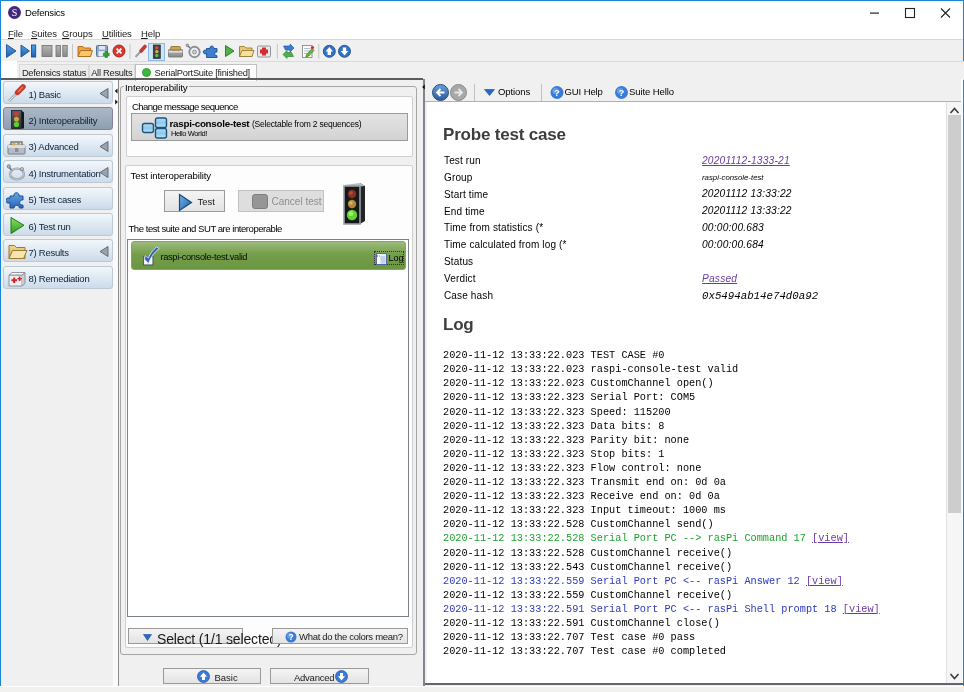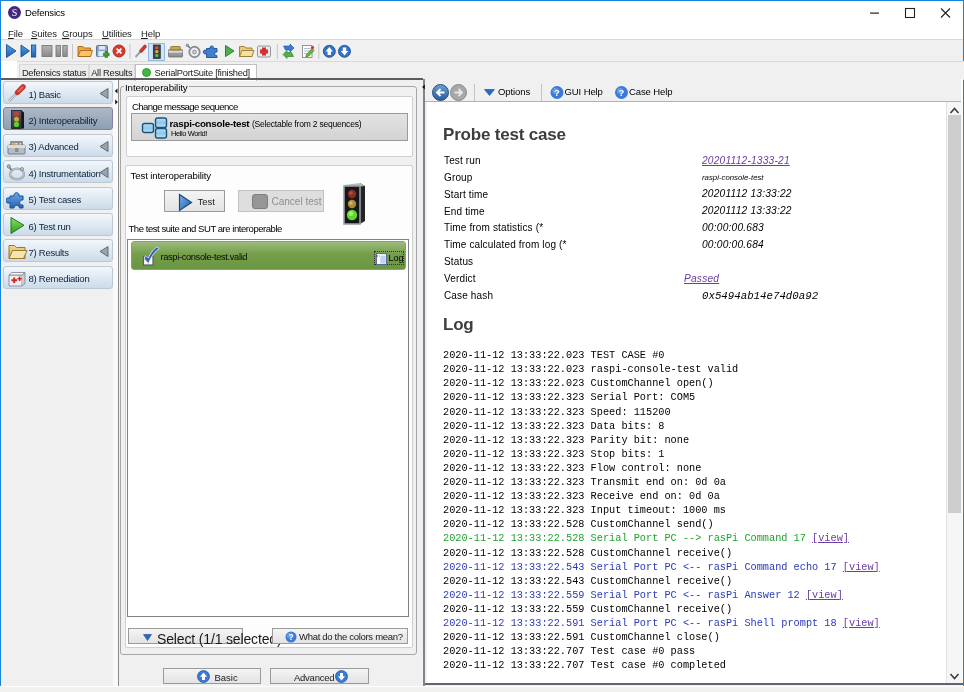--- a/index.html
+++ b/index.html
@@ -369,58 +369,57 @@
         <line x1="114.5" y1="2" x2="114.5" y2="19" stroke="#c2c2c2"></line>
         <circle cx="130" cy="10.5" r="6.5" fill="#3a7ad8"></circle>
           <circle cx="128.5" cy="9" r="3.2" fill="#74a8ec" opacity="0.7"></circle>
         <text x="130" y="13.7" font-size="9.5" font-weight="bold" fill="#fff" text-anchor="middle" font-family="Liberation Sans">?</text>
         <circle cx="194.5" cy="10.5" r="6.5" fill="#3a7ad8"></circle>
           <circle cx="193" cy="9" r="3.2" fill="#74a8ec" opacity="0.7"></circle>
         <text x="194.5" y="13.7" font-size="9.5" font-weight="bold" fill="#fff" text-anchor="middle" font-family="Liberation Sans">?</text>
       </svg>
       <div class="abs" style="left:73px;top:7px;font-size:9.5px;letter-spacing:-0.1px">Options</div>
       <div class="abs" style="left:139.5px;top:7px;font-size:9.5px;letter-spacing:-0.1px">GUI Help</div>
-      <div class="abs" style="left:204px;top:7px;font-size:9.5px;letter-spacing:-0.1px">Case Help</div>
+      <div class="abs" style="left:204px;top:7px;font-size:9.5px;letter-spacing:-0.1px">Suite Hello</div>
     </div>
     <div id="rcontent">
       <div class="h1" style="left:16px;top:23px;font-size:17px">Probe test case</div>
       <div class="lbl" style="left:17px;top:53.3px">Test run</div>
       <div class="lbl" style="left:17px;top:70.2px">Group</div>
       <div class="lbl" style="left:17px;top:87.1px">Start time</div>
       <div class="lbl" style="left:17px;top:104px">End time</div>
       <div class="lbl" style="left:17px;top:120.9px">Time from statistics (*</div>
       <div class="lbl" style="left:17px;top:137.8px">Time calculated from log (*</div>
       <div class="lbl" style="left:17px;top:154.7px">Status</div>
       <div class="lbl" style="left:17px;top:171.6px">Verdict</div>
       <div class="lbl" style="left:17px;top:188.5px">Case hash</div>
       <div class="val" style="left:275px;top:53px"><a class="plink">20201112-1333-21</a></div>
       <div class="val" style="left:275px;top:71.9px;font-size:7.8px;letter-spacing:0">raspi-console-test</div>
       <div class="val" style="left:275px;top:86.8px">20201112 13:33:22</div>
       <div class="val" style="left:275px;top:103.7px">20201112 13:33:22</div>
       <div class="val" style="left:275px;top:120.6px">00:00:00.683</div>
       <div class="val" style="left:275px;top:137.5px">00:00:00.684</div>
-      <div class="val" style="left:257px;top:171.3px"><a class="plink">Passed</a></div>
+      <div class="val" style="left:275px;top:171.3px"><a class="plink">Passed</a></div>
       <div class="val" style="left:275px;top:188px;font-family:'Liberation Mono',monospace;font-size:10.75px;letter-spacing:0">0x5494ab14e74d0a92</div>
       <div class="h1" style="left:16px;top:213px;font-size:17px">Log</div>
       <div id="logblock" style="left:16px;top:246.7px">2020-11-12 13:33:22.023 TEST CASE #0
 2020-11-12 13:33:22.023 raspi-console-test valid
 2020-11-12 13:33:22.023 CustomChannel open()
 2020-11-12 13:33:22.323 Serial Port: COM5
 2020-11-12 13:33:22.323 Speed: 115200
 2020-11-12 13:33:22.323 Data bits: 8
 2020-11-12 13:33:22.323 Parity bit: none
 2020-11-12 13:33:22.323 Stop bits: 1
 2020-11-12 13:33:22.323 Flow control: none
 2020-11-12 13:33:22.323 Transmit end on: 0d 0a
 2020-11-12 13:33:22.323 Receive end on: 0d 0a
 2020-11-12 13:33:22.323 Input timeout: 1000 ms
 2020-11-12 13:33:22.528 CustomChannel send()
 <span class="lg">2020-11-12 13:33:22.528 Serial Port PC --&gt; rasPi Command 17 <span class="lv">[view]</span></span>
 2020-11-12 13:33:22.528 CustomChannel receive()
-<span class="lb">2020-11-12 13:33:22.543 Serial Port PC &lt;-- rasPi Command echo 17 <span class="lv">[view]</span></span>
 2020-11-12 13:33:22.543 CustomChannel receive()
 <span class="lb">2020-11-12 13:33:22.559 Serial Port PC &lt;-- rasPi Answer 12 <span class="lv">[view]</span></span>
 2020-11-12 13:33:22.559 CustomChannel receive()
 <span class="lb">2020-11-12 13:33:22.591 Serial Port PC &lt;-- rasPi Shell prompt 18 <span class="lv">[view]</span></span>
 2020-11-12 13:33:22.591 CustomChannel close()
 2020-11-12 13:33:22.707 Test case #0 pass
 2020-11-12 13:33:22.707 Test case #0 completed</div>
     </div>
     <div class="abs" style="left:536px;top:0;width:2px;height:607px;background:#fff"></div>
     <div class="abs" id="vscroll">

